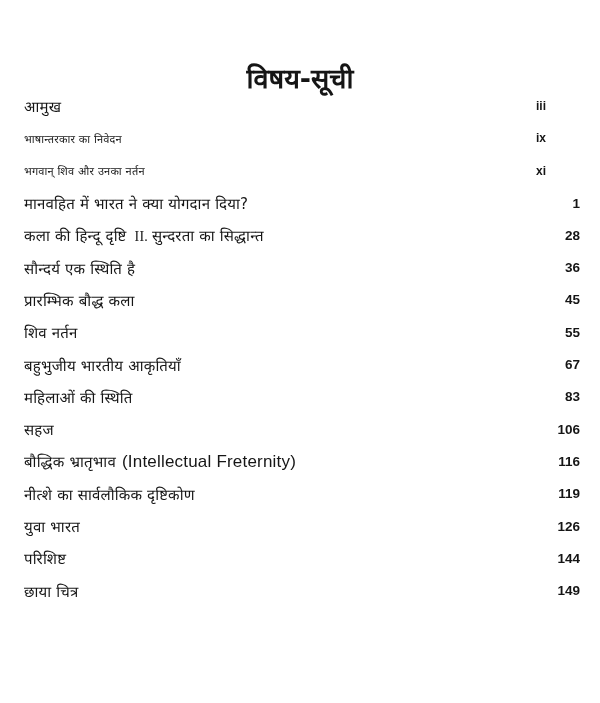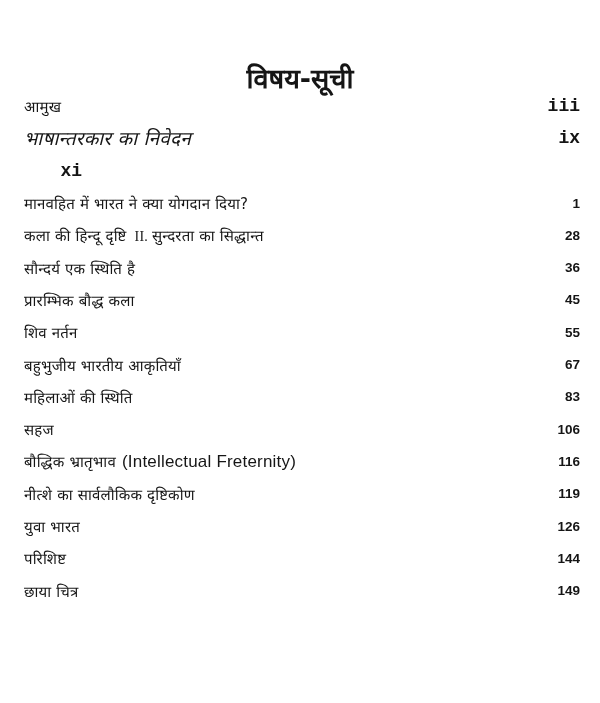--- a/index.html
+++ b/index.html
@@ -42,62 +42,63 @@
       align-items: center;
       justify-content: space-between;
       gap: 7px;
     }
     .toc-title {
       font-size: 15px;
       color: #161616;
       white-space: nowrap;
       letter-spacing: 0.2px;
     }
-    .toc-title.small { font-size: 19px; font-style: italic; }
+    .toc-title.small { font-size: 11px; }
     .toc-title .en {
       font-family: "Liberation Sans", sans-serif;
       font-weight: normal;
       font-size: 17px;
       margin-left: 6px;
     }
     .toc-title .roman-part {
       font-family: "Liberation Serif", serif;
       font-size: 14px;
       margin: 0 4px 0 8px;
     }
     .toc-page {
       font-family: "Liberation Sans", sans-serif;
       font-weight: bold;
       font-size: 13.5px;
       color: #151515;
       width: 44px;
       text-align: right;
     }
     .toc-page.roman {
-      font-family: Liberation Mono, monospace;
-      font-size: 18px;
-      text-align: right;
+      font-family: Liberation Sans, sans-serif;
+      font-size: 12px;
+      text-align: left;
       padding-left: 14px;
     }
   </style>
 </head>
 <body>
 
 <h1 class="page-title">विषय-सूची</h1>
 
 <ul class="toc">
   <li class="toc-row">
     <span class="toc-title">आमुख</span>
     <span class="toc-page roman">iii</span>
   </li>
   <li class="toc-row">
     <span class="toc-title small">भाषान्तरकार का निवेदन</span>
     <span class="toc-page roman">ix</span>
   </li>
   <li class="toc-row">
+    <span class="toc-title small">भगवान् शिव और उनका नर्तन</span>
     <span class="toc-page roman">xi</span>
   </li>
   <li class="toc-row">
     <span class="toc-title">मानवहित में भारत ने क्या योगदान दिया?</span>
     <span class="toc-page">1</span>
   </li>
   <li class="toc-row">
     <span class="toc-title"><span>कला की हिन्दू दृष्टि</span><span class="roman-part">II.</span><span>सुन्दरता का सिद्धान्त</span></span>
     <span class="toc-page">28</span>
   </li>

